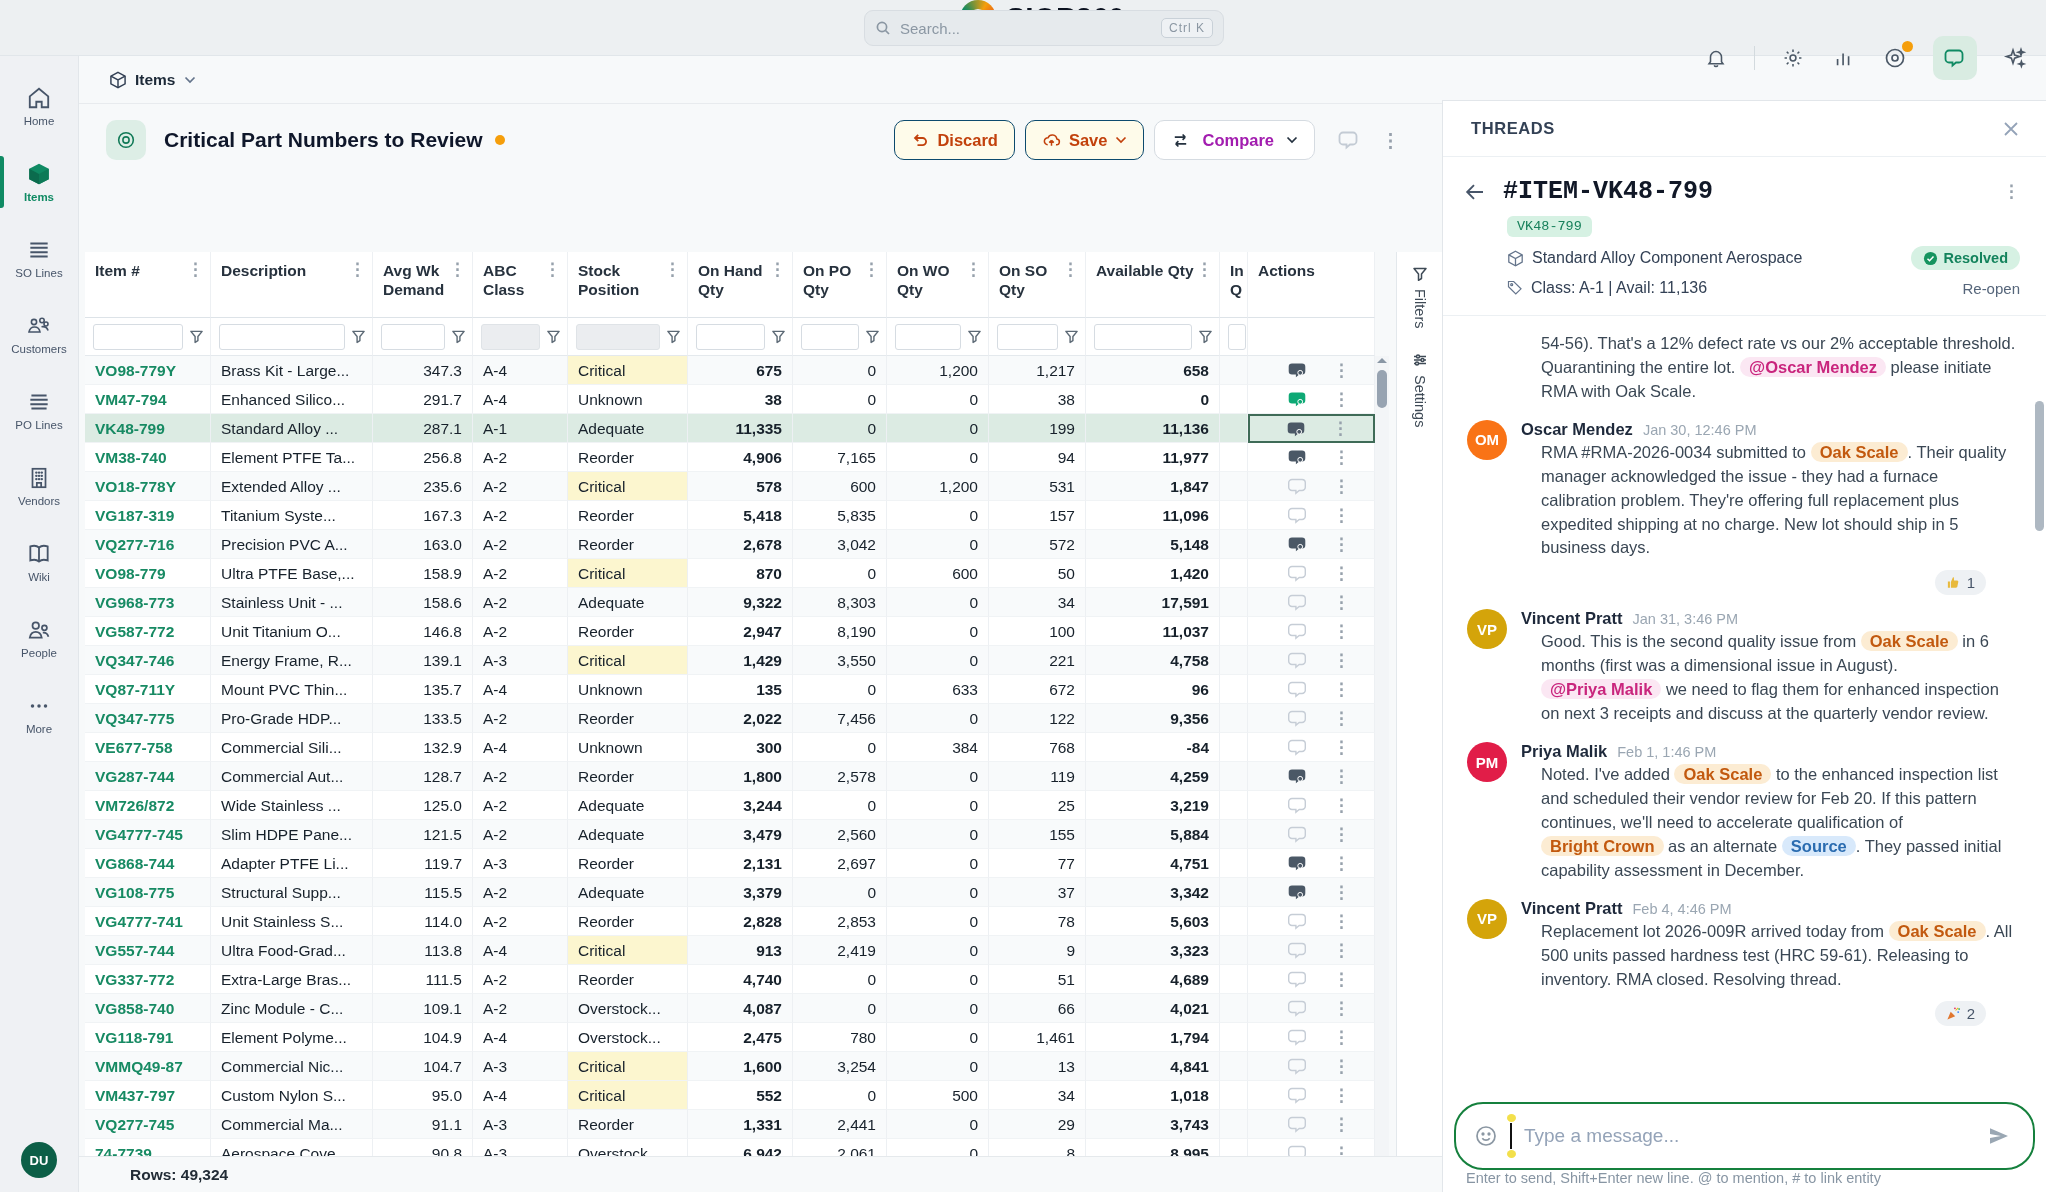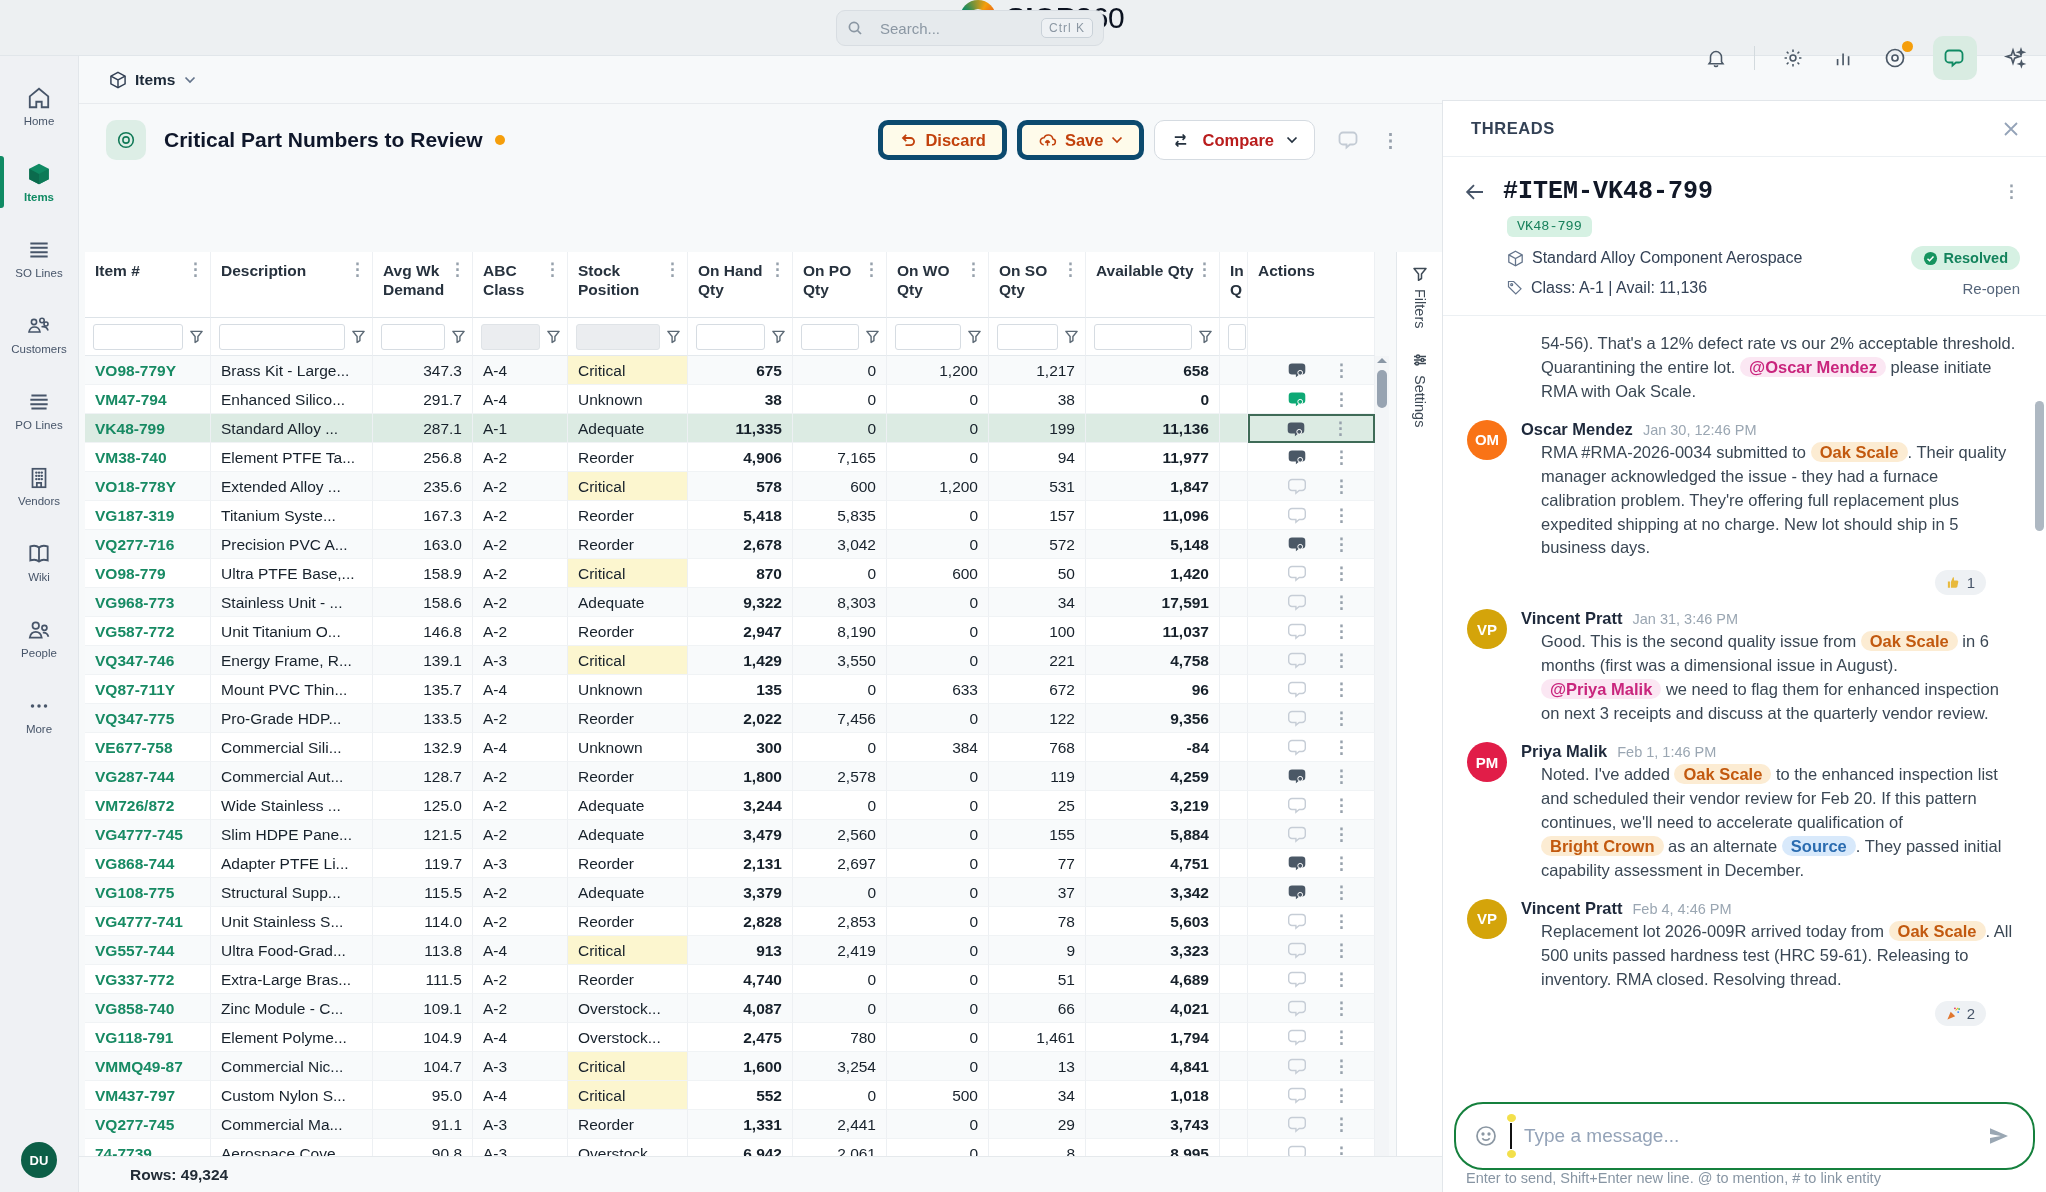--- a/index.html
+++ b/index.html
@@ -6,21 +6,21 @@
   html,body { width:2046px; height:1192px; overflow:hidden; font-family:"Liberation Sans",sans-serif; background:#f7f9fa; color:#1f2937; }
 
   
   .topbar { position:relative; height:56px; background:#edf0f2; border-bottom:1px solid #e1e6ea; display:flex; align-items:center;flex-direction:column; }
   .logo { display:flex; align-items:center; gap:10px; margin-left:38px; }
   .logo-swirl { width:36px; height:36px; border-radius:50%; background:conic-gradient(from 210deg,#2563eb,#0e8a62,#f59e0b,#dc2626,#2563eb); position:relative; }
   .logo-swirl::after { content:""; position:absolute; inset:9px; background:#edf0f2; border-radius:50%; }
   .logo-text { font-size:30px; letter-spacing:-0.5px; color:#0b1220; }
   .logo-text b { font-weight:800; }
   .logo-text span { font-weight:300; }
-  .searchbox { position:absolute; left:836px; top:10px; width:268px; height:36px; background:#e6eaed; border:1px solid #d8dde2; border-radius:9px; display:flex; align-items:center; padding:0 10px; gap:17px; }
+  .searchbox { position:absolute; left:864px; top:10px; width:360px; height:36px; background:#e6eaed; border:1px solid #d8dde2; border-radius:9px; display:flex; align-items:center; padding:0 10px; gap:9px; }
   .searchbox .ph { color:#8b97a3; font-size:15px; flex:1; }
   .kbd { border:1px solid #c9d1d8; border-radius:5px; padding:2px 7px; font-size:12px; color:#8b97a3; letter-spacing:1px; background:#eef1f4; }
   .top-icons { margin-left:auto; display:flex; align-items:center; gap:25px; padding-right:18px; }
   .tsep { width:1px; height:24px; background:#d3dade; }
   .ticon { position:relative; width:26px; height:26px; display:flex; align-items:center; justify-content:center; cursor:pointer; }
   .ticon .dot { position:absolute; top:-4px; right:-5px; width:11px; height:11px; border-radius:50%; background:#f59e0b; }
   .chat-pill { width:44px; height:44px; border-radius:10px; background:#d9ece2; display:flex; align-items:center; justify-content:center; }
 
   .app-body { display:flex; height:1136px; }
 
@@ -35,22 +35,22 @@
   
   .main { position:relative; flex:1; }
   .crumb-bar { height:48px; display:flex; align-items:center; gap:8px; padding-left:30px; border-bottom:1px solid #e8ebee; }
   .crumb-lbl { font-size:15.5px; font-weight:700; color:#1d2a38; }
   .toolbar { height:72px; display:flex; align-items:center; padding:0 42px 0 27px; }
   .eye-badge { width:40px; height:40px; border-radius:10px; background:#ddeee6; display:flex; align-items:center; justify-content:center; }
   .view-title { margin-left:18px; font-size:21px; font-weight:700; color:#0f172a; }
   .dirty-dot { width:10px; height:10px; border-radius:50%; background:#f59e0b; margin-left:12px; }
   .tb-spacer { flex:1; }
   .btn { height:40px; border-radius:10px; display:flex; align-items:center; gap:8px; padding:0 16px; font-size:16.5px; font-weight:700; cursor:pointer; }
-  .btn-warn { background:#fefbea; border:5px solid #0c4a6e; color:#c2410c; }
-  .btn-plain { background:#fff; border:1px solid #d5dbe1; color:#b91c1c;gap:12px; }
+  .btn-warn { background:#fefbea; border:1px solid #0c4a6e; color:#c2410c; }
+  .btn-plain { background:#fff; border:1px solid #d5dbe1; color:#a21caf;gap:12px; }
   .btn + .btn { margin-left:10px; }
   .tb-chat { margin-left:22px; }
   .kebab { color:#97a1ac; font-size:17px; font-weight:700; line-height:1; letter-spacing:0; cursor:pointer; }
   .toolbar .kebab { margin-left:20px; font-size:19px; }
 
   
   .grid { position:absolute; left:6px; top:196px; width:1290px; background:#fff; display:grid;
           grid-template-columns:126px 162px 100px 95px 120px 105px 94px 102px 97px 134px 28px 127px; }
   .gc { border-right:1px solid #edf0f3; overflow:hidden; white-space:nowrap; }
   .h-cell { height:66px; padding:9px 6px 0 10px; border-bottom:1px solid #dde3e8; display:flex; justify-content:space-between; background:#fff; }

